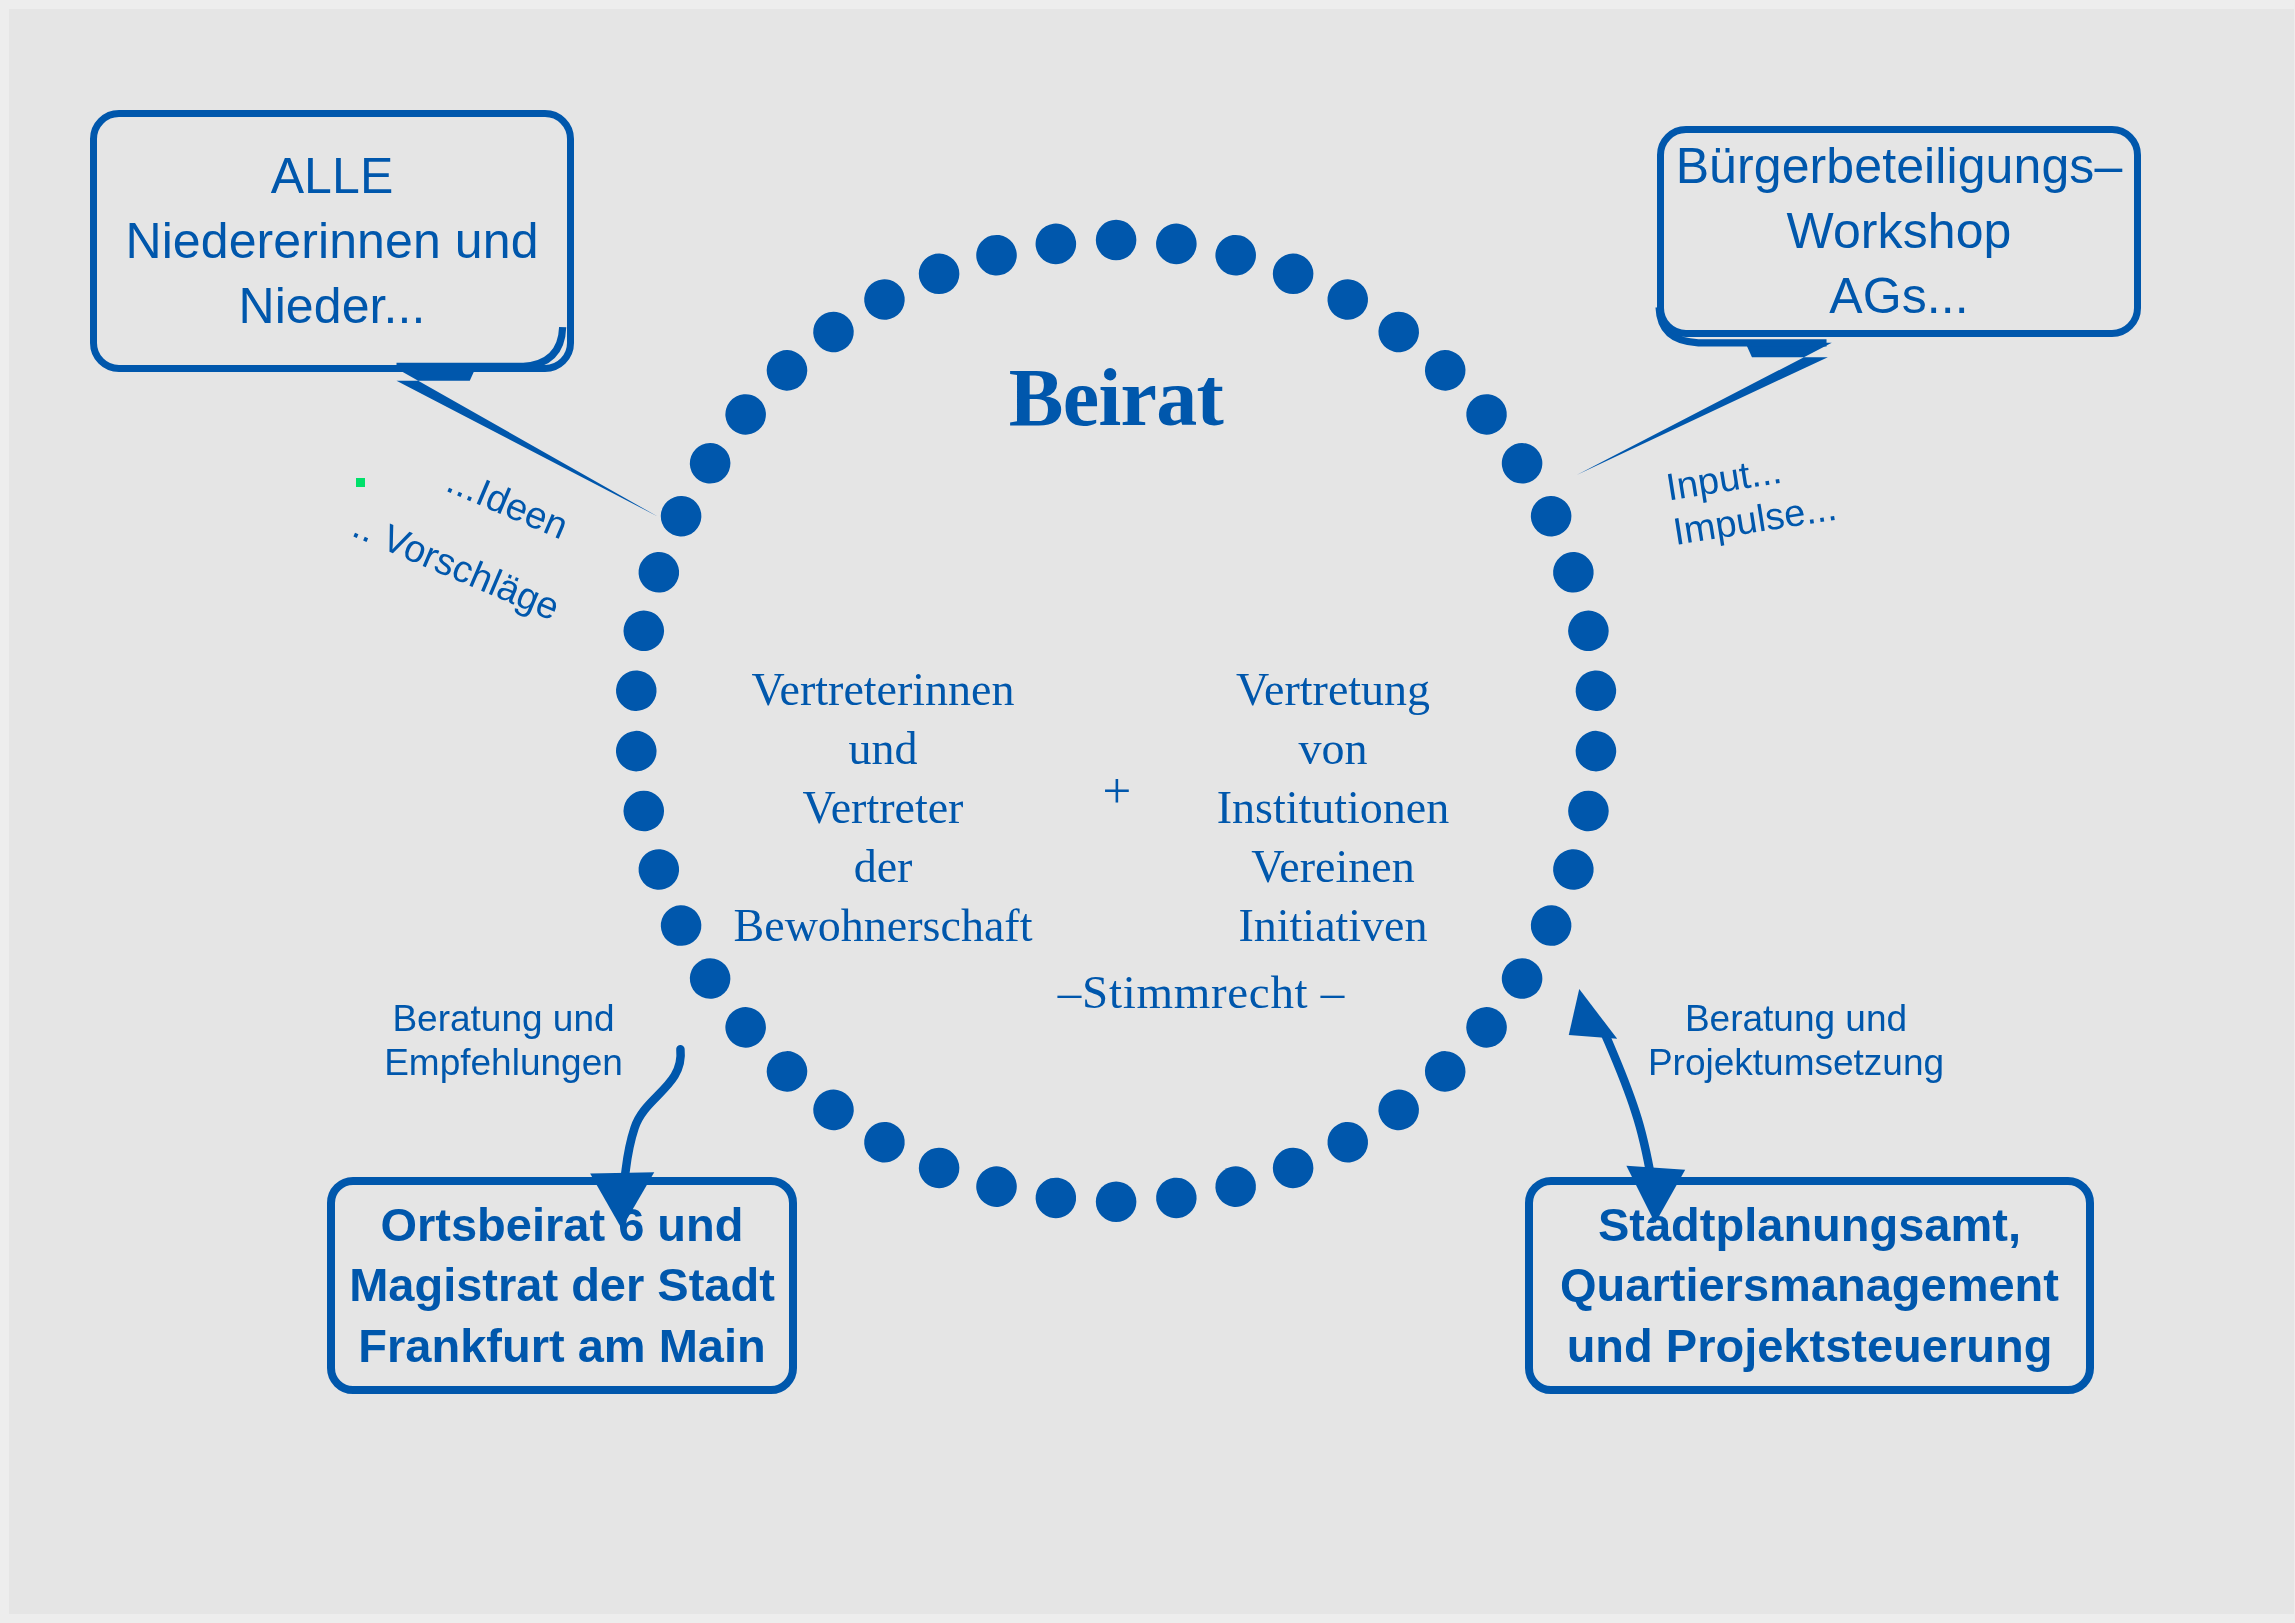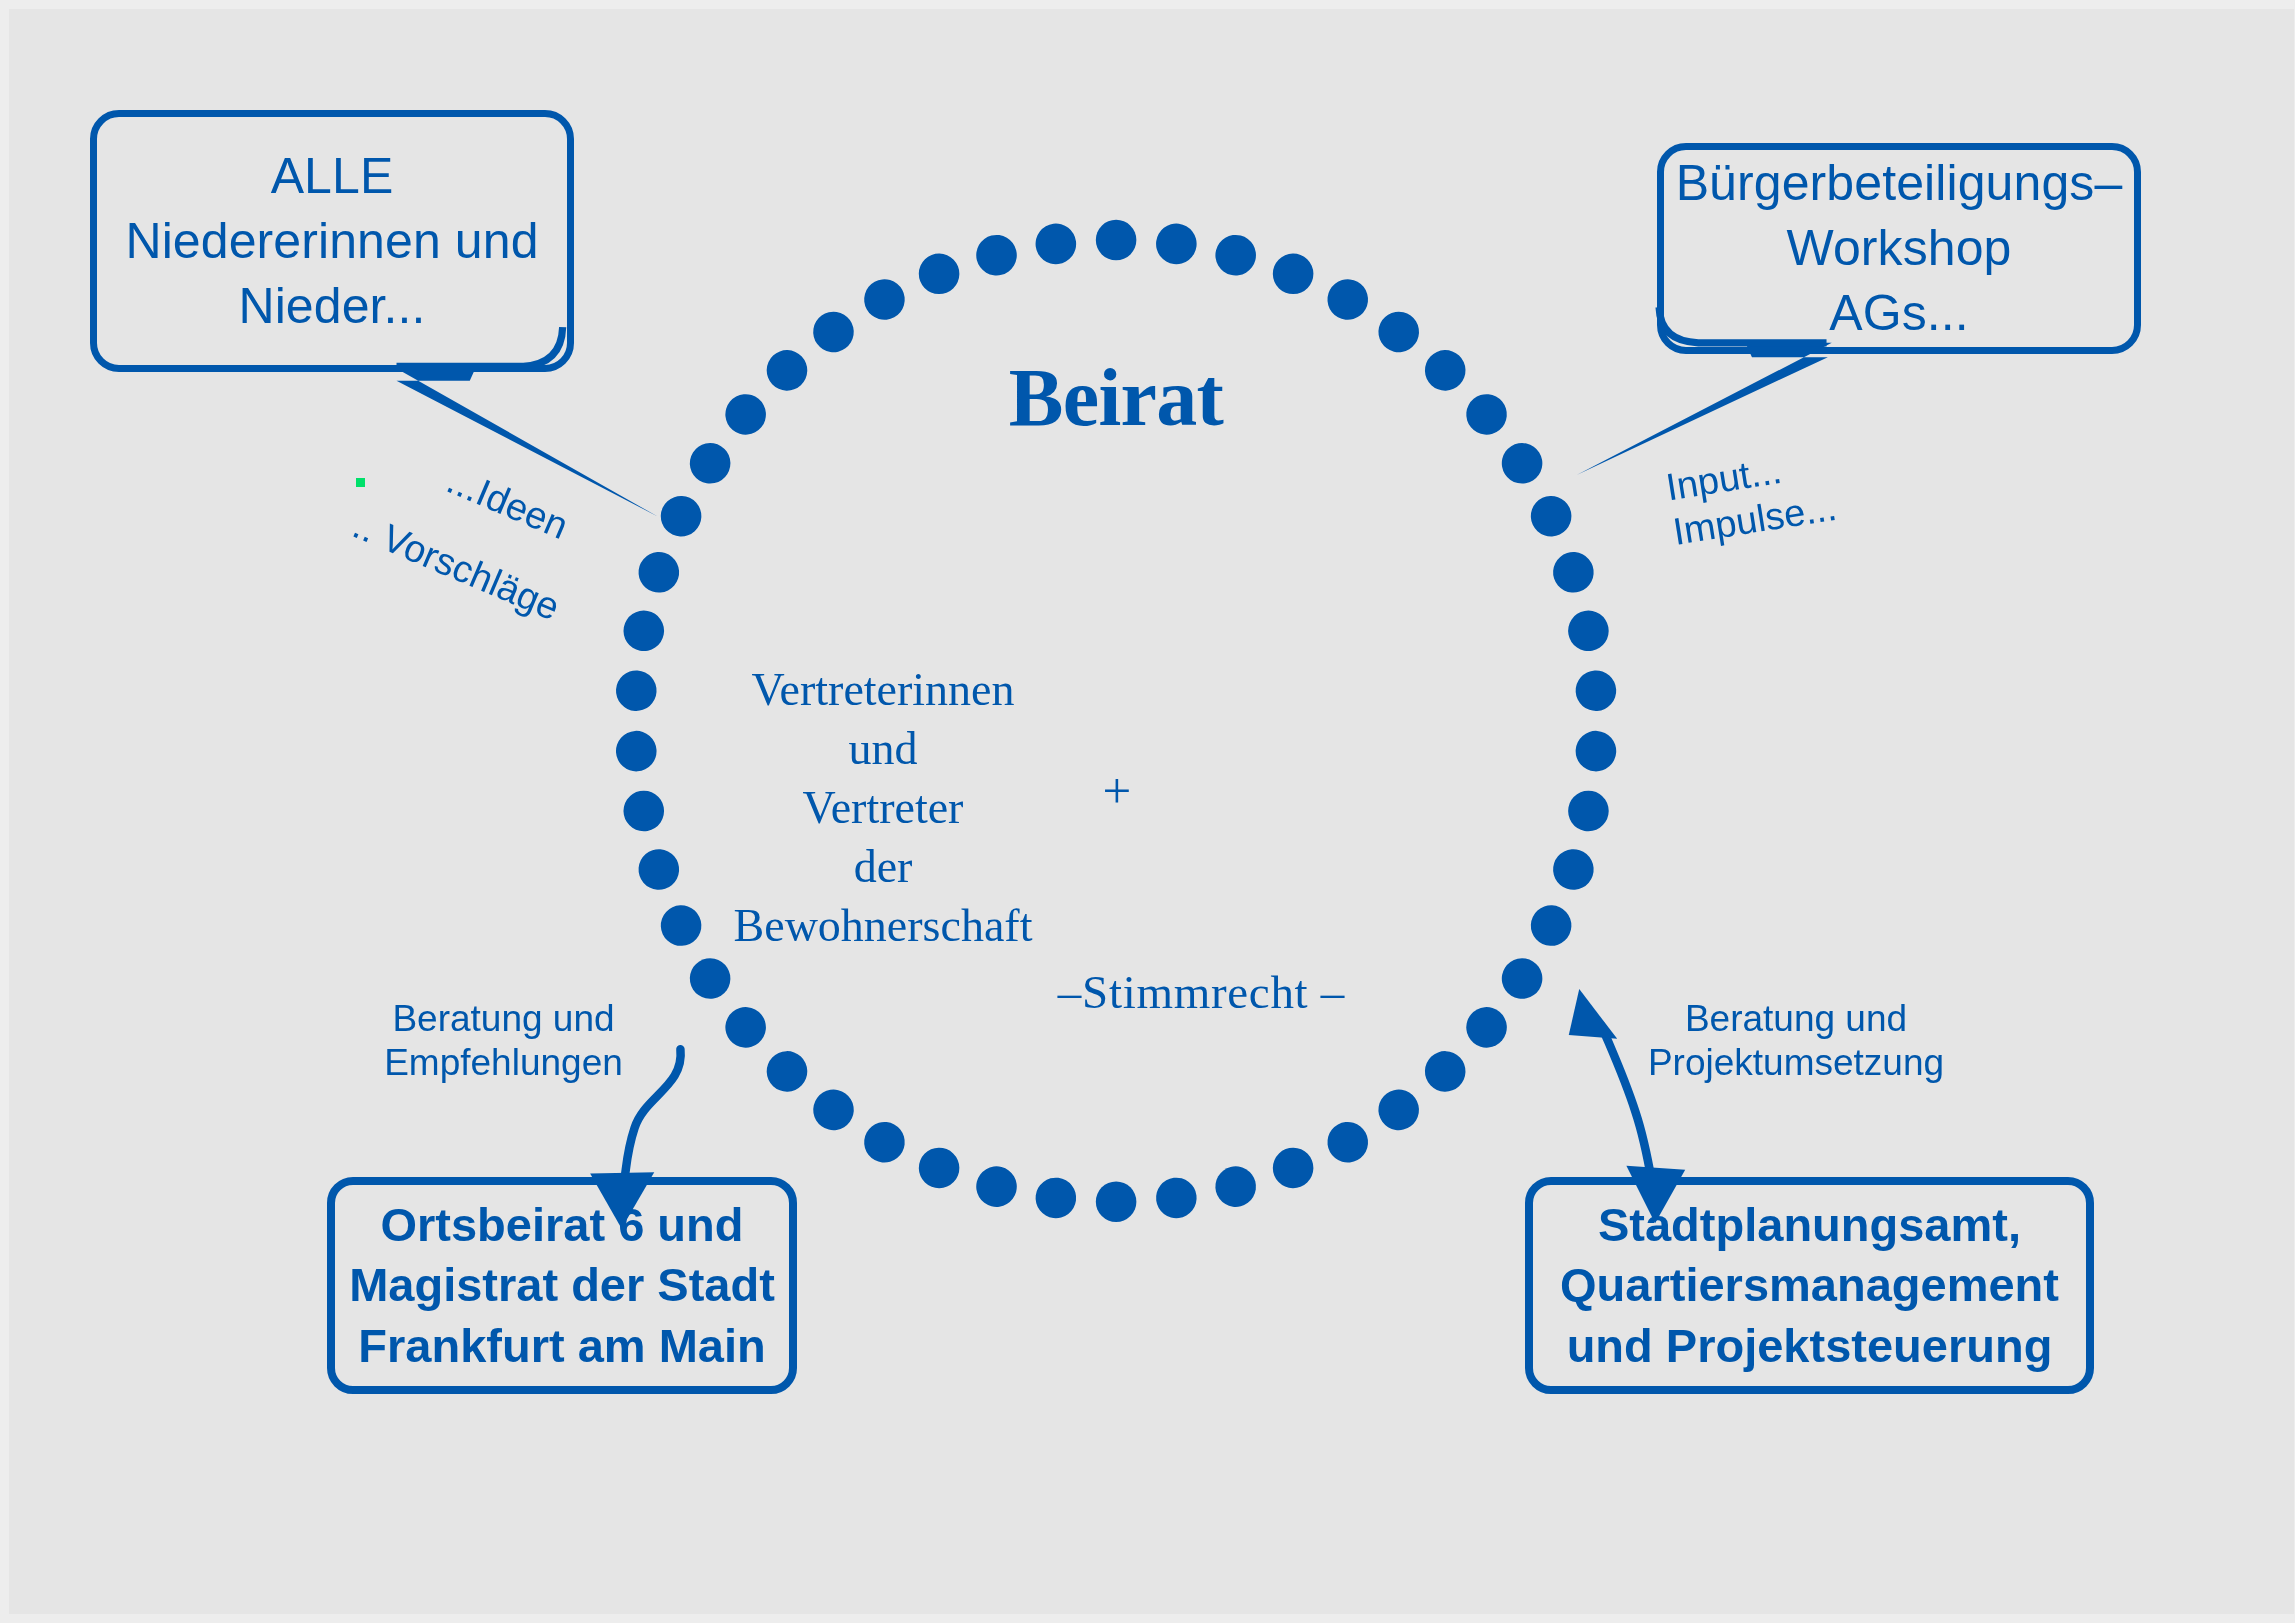--- a/index.html
+++ b/index.html
@@ -62,21 +62,20 @@
     left: 90px;
     top: 110px;
     width: 484px;
     height: 262px;
   }
   #bubble-workshop {
     left: 1657px;
     top: 126px;
     width: 484px;
     height: 211px;
-    margin-top: 17px;
   }
 
   
   .outbox {
     position: absolute;
     box-sizing: border-box;
     border: 8.5px solid #0057ac;
     border-radius: 26px;
     display: flex;
     align-items: center;
@@ -297,20 +296,25 @@
   </div>
 
   <div class="ctr" id="title-beirat">Beirat</div>
 
   <div class="ctr" id="col-left">Vertreterinnen
 und
 Vertreter
 der
 Bewohnerschaft</div>
   <div class="ctr" id="plus-sign">+</div>
+  <div class="ctr" id="col-right">Vertretung
+von
+Institutionen
+Vereinen
+Initiativen</div>
   <div class="ctr" id="stimmrecht">–Stimmrecht  –</div>
 
   <div class="anno" id="anno-ideen">...Ideen</div>
   <div class="anno" id="anno-vorschlaege">..  Vorschläge</div>
   <div id="green-dot"></div>
   <div class="anno" id="anno-input">Input...
   Impulse...</div>
   <div class="anno" id="anno-beratung-left">Beratung und
 Empfehlungen</div>
   <div class="anno" id="anno-beratung-right">Beratung und

